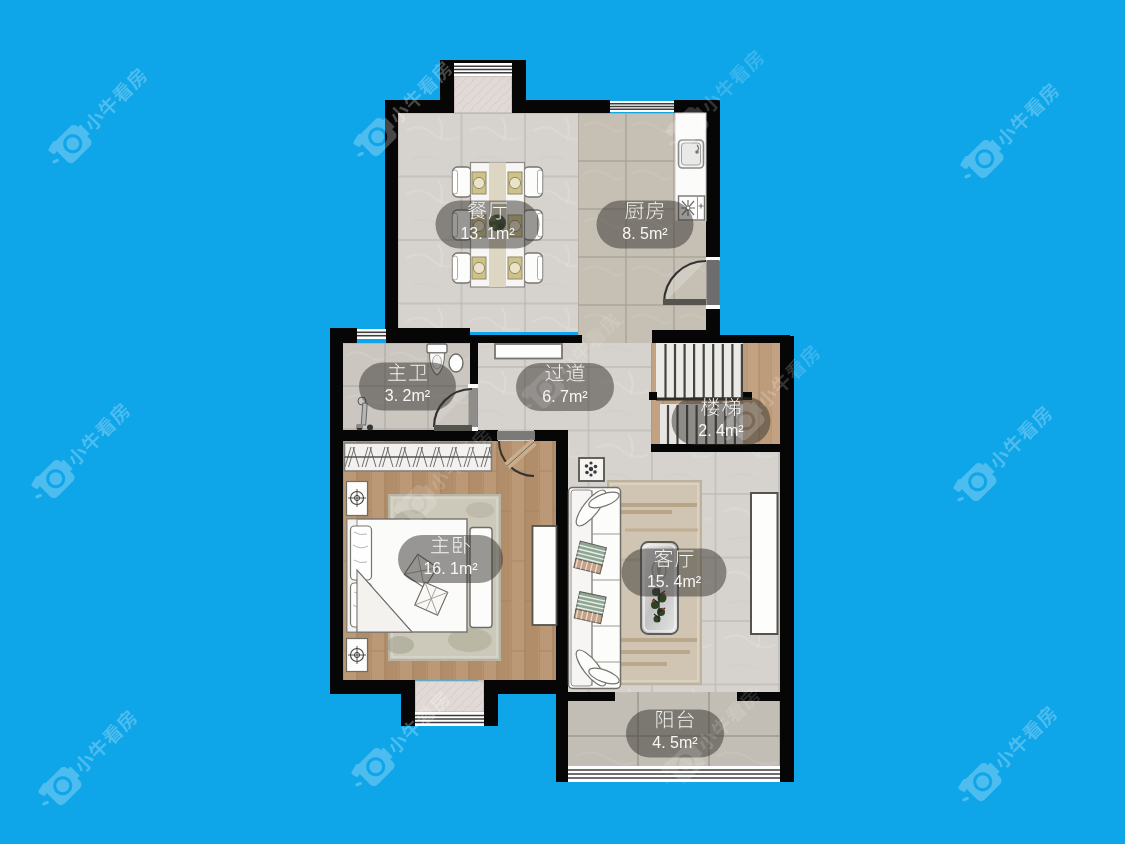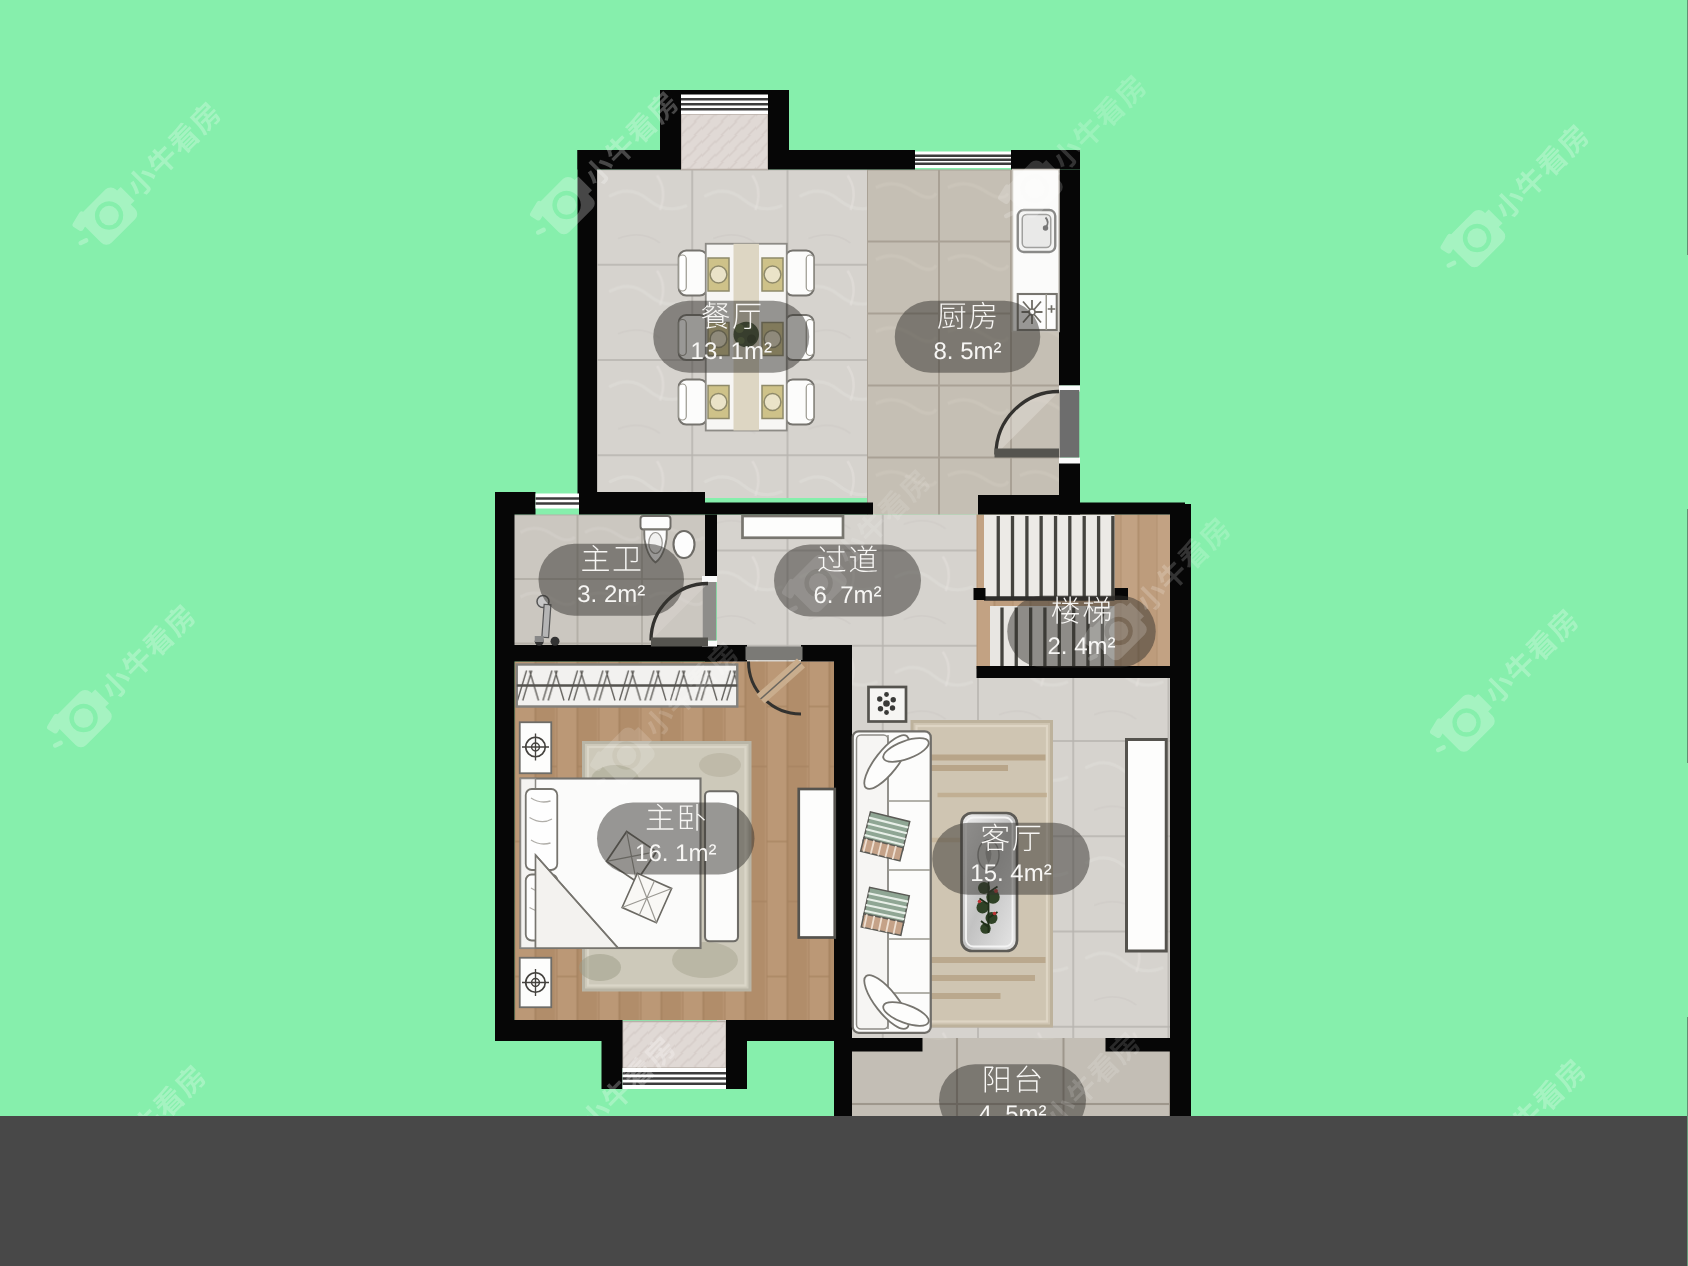--- a/index.html
+++ b/index.html
@@ -1,15 +1,15 @@
 <!DOCTYPE html>
 <html><head><meta charset="utf-8">
 <style>
 html,body{margin:0;padding:0;background:#484848;}
-#c{position:relative;width:1125px;height:744px;background:#86efac;overflow:hidden;}
+#c{position:relative;width:1125px;height:844px;background:#0ea5e9;overflow:hidden;}
 text{font-family:"Liberation Sans",sans-serif;}
 </style></head><body>
 <div id="c">
 <svg width="1125" height="844" viewBox="0 0 1125 844">
 <defs>
 
 <path id="g9910" d="M15.7 31.1C18.6 32.7 22.1 34.9 24.7 36.9C18.8 40.4 12.3 43.0 6.2 44.6C7.1 45.6 8.4 47.1 8.8 48.2C23.4 44.0 39.7 34.8 46.8 20.8L43.9 19.1L43.0 19.4H32.3V13.6H50.3V9.9H32.3V4.5H27.8V19.4H23.4L25.3 16.4L20.9 15.7C17.9 20.8 12.5 26.9 4.7 31.3C5.7 31.9 7.1 33.1 8.0 34.1C13.2 30.8 17.5 27.0 20.7 23.0H40.3C37.4 27.4 33.2 31.3 28.4 34.6C25.6 32.6 21.8 30.2 18.6 28.6ZM55.2 20.7C59.6 22.8 64.3 25.4 68.9 28.1C65.0 30.6 60.8 32.5 56.8 33.8C57.7 34.7 58.9 36.3 59.5 37.4C64.0 35.8 68.6 33.5 72.9 30.6C78.5 34.2 83.6 38.0 86.8 41.1L90.0 37.7C86.7 34.7 81.9 31.3 76.5 27.9C82.1 23.4 86.8 17.6 89.6 10.6L86.6 9.2L85.8 9.4H54.9V13.3H83.5C81.0 18.0 77.1 22.1 72.6 25.5C67.8 22.7 62.8 20.0 58.1 17.8ZM71.9 65.5V71.7H28.8V65.5ZM71.9 62.0H28.8V55.8H71.9ZM45.1 45.8C47.0 47.7 49.1 50.1 50.6 52.2H28.3C36.5 48.1 44.0 43.2 49.9 37.6C56.3 43.1 65.3 48.2 74.7 52.2H55.5C54.0 49.8 51.3 46.6 48.9 44.4ZM21.6 95.1C23.2 94.1 26.2 93.6 52.0 88.9C51.9 87.9 52.0 86.2 52.2 85.0L28.8 88.9V75.4H76.6V53.0C82.1 55.3 87.7 57.2 92.9 58.5C93.6 57.3 95.0 55.4 96.0 54.5C80.9 51.1 62.6 43.3 52.8 34.8L54.5 32.8L50.3 30.6C41.1 42.2 22.7 51.3 5.0 55.8C6.1 57.0 7.4 58.8 8.1 60.1C13.5 58.5 18.8 56.5 24.0 54.2V85.2C24.0 88.9 21.2 90.4 19.5 91.0C20.3 92.1 21.2 93.9 21.6 95.1ZM49.0 79.7C61.6 83.9 77.9 90.5 86.2 94.9L88.9 91.2C85.0 89.3 79.5 86.9 73.6 84.6C77.6 81.8 82.2 78.4 85.8 75.1L81.8 72.5C78.8 75.5 73.8 79.8 69.5 83.0C63.5 80.6 57.2 78.4 51.6 76.6Z"></path>
 <path id="g5385" d="M13.3 11.3V43.1C13.3 57.8 12.6 77.5 4.1 91.7C5.2 92.2 7.3 93.7 8.1 94.7C16.9 79.9 18.1 58.4 18.1 43.1V16.0H95.1V11.3ZM24.6 33.7V38.3H58.9V88.3C58.9 90.1 58.3 90.6 56.4 90.7C54.4 90.8 47.5 90.8 39.7 90.6C40.4 92.0 41.3 94.0 41.6 95.4C51.2 95.4 56.8 95.4 59.7 94.5C62.8 93.8 63.8 92.1 63.8 88.3V38.3H92.9V33.7Z"></path>
 <path id="g53a8" d="M21.1 24.5V28.8H58.9V24.5ZM29.1 41.4H50.6V56.6H29.1ZM24.6 37.3V60.6H55.1V37.3ZM26.5 65.1C28.8 70.8 30.9 78.5 31.4 83.1L35.8 82.0C35.2 77.5 33.0 69.9 30.5 64.3ZM61.0 50.9C65.0 57.3 68.5 66.0 69.5 71.6L73.8 70.0C72.8 64.5 69.1 55.8 65.0 49.5ZM81.1 19.1V35.9H58.9V40.5H81.1V88.7C81.1 90.2 80.7 90.6 79.2 90.7C77.7 90.7 72.8 90.7 67.0 90.6C67.7 92.0 68.4 94.1 68.7 95.2C75.9 95.2 80.2 95.2 82.6 94.4C85.0 93.6 85.9 92.1 85.9 88.6V40.5H95.3V35.9H85.9V19.1ZM48.6 63.5C47.1 69.8 44.3 79.0 41.9 85.1C33.0 86.3 24.8 87.3 18.7 88.0L19.5 92.5C30.1 91.1 45.4 89.0 60.1 87.0L60.0 82.7L46.4 84.5C48.7 78.7 51.1 71.0 53.1 64.8ZM12.5 10.0V38.9C12.5 54.6 11.9 76.7 4.2 92.7C5.4 93.2 7.5 94.5 8.3 95.2C16.1 78.7 17.2 55.1 17.2 38.9V14.5H94.4V10.0Z"></path>
 <path id="g623f" d="M50.6 39.3C53.1 42.8 56.3 47.7 57.8 50.8L62.0 48.7C60.5 45.7 57.3 41.0 54.5 37.4ZM23.3 51.0V55.3H44.2C42.5 72.4 37.7 85.2 18.7 91.6C19.6 92.4 21.0 94.2 21.6 95.1C36.0 90.1 42.9 81.6 46.3 70.1H79.2C77.9 82.6 76.5 87.7 74.7 89.4C73.9 90.1 72.9 90.3 71.0 90.3C69.0 90.3 63.1 90.2 57.3 89.6C58.0 90.8 58.5 92.6 58.7 93.9C64.3 94.3 69.9 94.4 72.5 94.3C75.4 94.2 77.0 93.7 78.5 92.3C81.2 89.9 82.6 83.8 84.1 68.2C84.2 67.4 84.3 65.8 84.3 65.8H47.4C48.1 62.5 48.7 59.0 49.0 55.3H90.8V51.0ZM44.9 6.1C46.3 8.8 47.8 12.1 48.9 15.0H14.8V39.5C14.8 54.9 13.7 76.5 3.7 92.2C5.0 92.7 7.1 93.9 8.0 94.7C18.2 78.6 19.6 55.4 19.6 39.5V36.4H86.9V15.0H54.3C53.1 11.9 51.2 7.8 49.4 4.6ZM19.6 19.4H82.1V32.1H19.6Z"></path>

